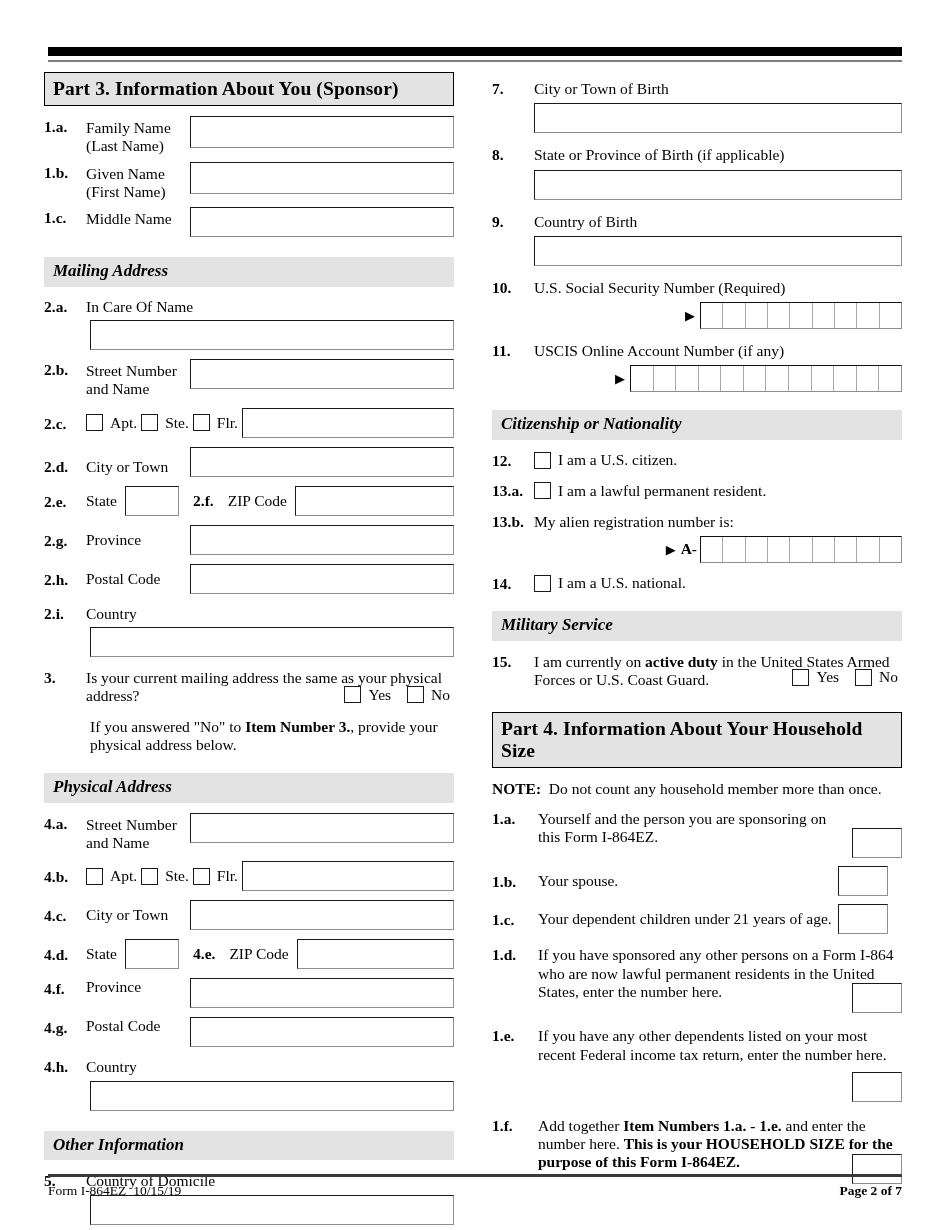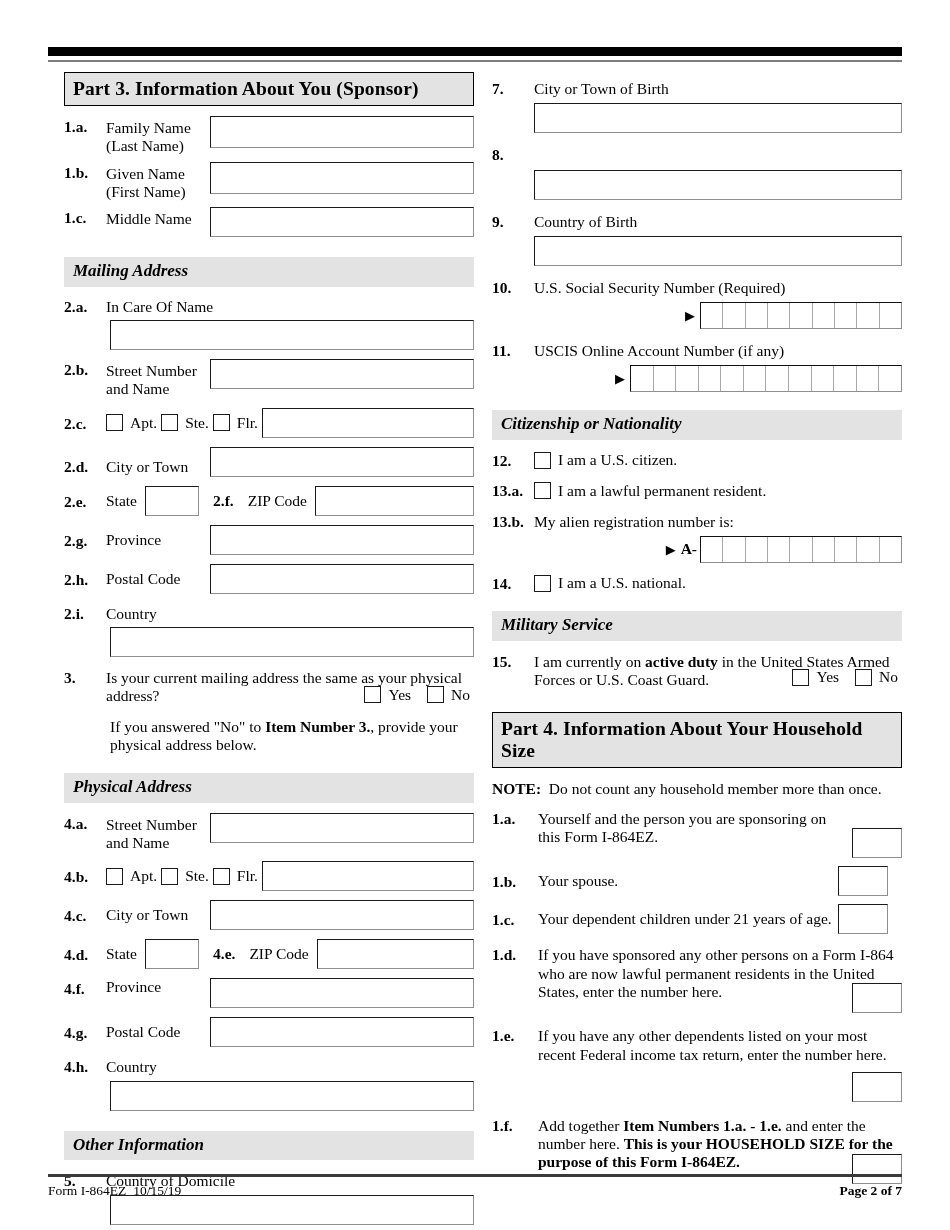--- a/index.html
+++ b/index.html
@@ -36,21 +36,21 @@
     width: 854px; height: 2px;
     background: #7d7d7d;
   }
 
   
   .col {
     position: absolute;
     top: 72px;
     width: 410px;
   }
-  .col-left  { left: 64px; }
+  .col-left  { left: 44px; }
   .col-right { left: 492px; }
 
   
   .part-header {
     background: #e3e3e3;
     border: 1.6px solid #000;
     font-weight: bold;
     font-size: 19.5px;
     padding: 5px 0 6px 8px;
     letter-spacing: .1px;
@@ -324,21 +324,21 @@
       <div class="lbl" style="padding:0 0 0 14px">ZIP Code</div>
       <div class="box box-grow tall" style="margin-left:8px"></div>
     </div>
 
     <div class="row" style="margin-top:9px; align-items:flex-start">
       <div class="num">4.f.</div>
       <div class="lbl-fixed" style="padding-top:0">Province</div>
       <div class="box box-grow tall"></div>
     </div>
 
-    <div class="row" style="margin-top:9px; align-items:center">
+    <div class="row" style="margin-top:9px; ">
       <div class="num">4.g.</div>
       <div class="lbl-fixed" style="padding-top:0">Postal Code</div>
       <div class="box box-grow tall"></div>
     </div>
 
     <div class="row" style="margin-top:9px">
       <div class="num">4.h.</div>
       <div class="lbl block">Country</div>
     </div>
     <div class="box tall" style="margin:4px 0 0 46px; width:364px"></div>
@@ -356,20 +356,21 @@
   <div class="col col-right">
 
     <div class="row" style="margin-top:6px">
       <div class="num">7.</div>
       <div class="lbl block">City or Town of Birth</div>
     </div>
     <div class="box tall" style="margin:5px 0 0 42px; width:368px"></div>
 
     <div class="row" style="margin-top:11px">
       <div class="num">8.</div>
+      <div class="lbl block">State or Province of Birth (if applicable)</div>
     </div>
     <div class="box tall" style="margin:5px 0 0 42px; width:368px"></div>
 
     <div class="row" style="margin-top:11px">
       <div class="num">9.</div>
       <div class="lbl block">Country of Birth</div>
     </div>
     <div class="box tall" style="margin:5px 0 0 42px; width:368px"></div>
 
     <div class="row" style="margin-top:11px">

